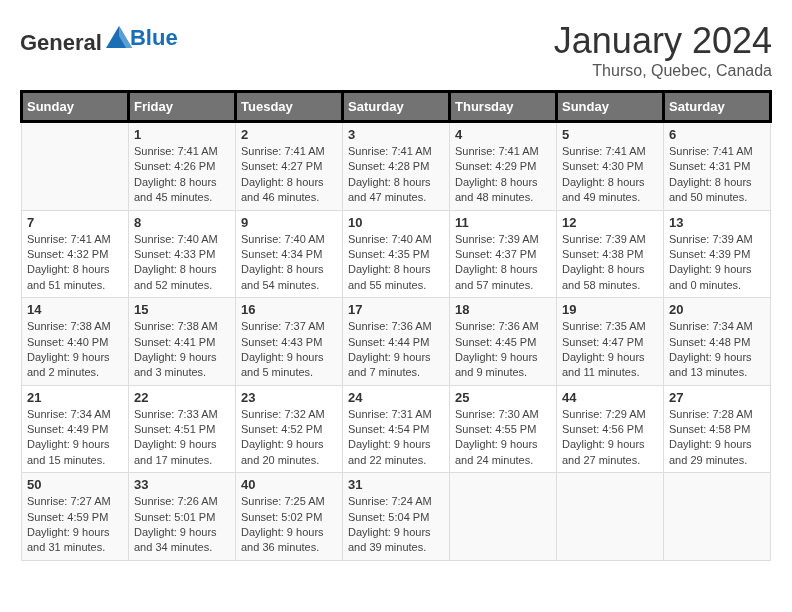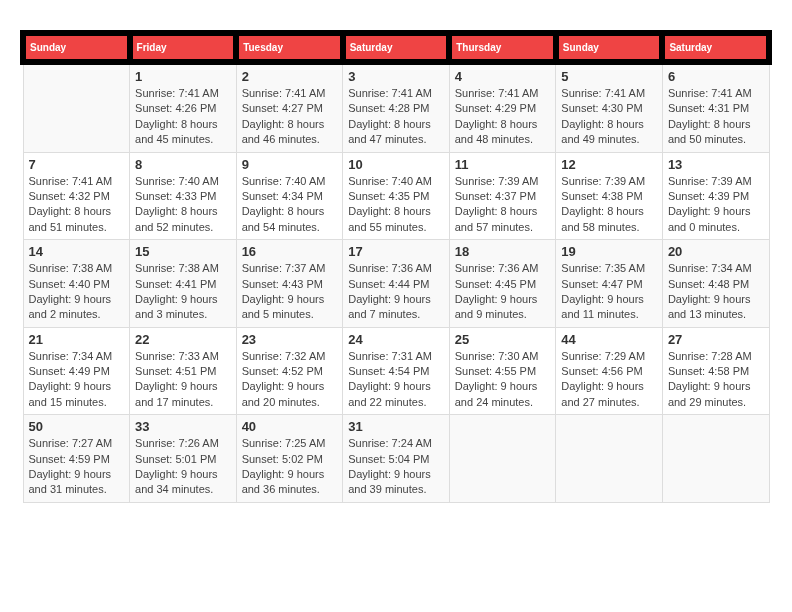--- a/index.html
+++ b/index.html
@@ -46,27 +46,27 @@
     .location-title {
       font-size: 16px;
       color: #555;
     }
     table {
       width: 100%;
       border-collapse: collapse;
       table-layout: fixed;
     }
     thead tr th {
-      background-color: #ef4444;
+      background-color: #737373;
       color: white;
-      font-size: 10px;
+      font-size: 13px;
       font-weight: bold;
       padding: 6px 4px;
       text-align: left;
-      border: 6px solid #000000;
+      border: 3px solid #000000;
     }
     tbody tr td {
       vertical-align: top;
       border: 1px solid #ddd;
       padding: 4px 5px;
       font-size: 11px;
       color: #333;
       height: 85px;
       background: #fff;
     }
@@ -86,20 +86,33 @@
       color: #444;
     }
     td.empty {
       background: #f5f5f5;
     }
   </style>
 </head>
 <body>
 
 <div class="header-area">
+  <div class="logo">
+    <div>
+      <span class="logo-text-general">General</span><svg class="logo-icon" viewBox="0 0 30 30">
+          <polygon points="2,28 28,28 15,6" fill="#1a6eb5"></polygon>
+          <polygon points="15,6 28,28 22,28 15,16" fill="#5a9fd4"></polygon>
+        </svg>
+    </div>
+    <span class="logo-text-blue" style="margin-left:-4px">Blue</span>
+  </div>
+  <div class="title-area">
+    <div class="month-title">January 2024</div>
+    <div class="location-title">Thurso, Quebec, Canada</div>
+  </div>
 </div>
 
 <table>
   <thead>
     <tr>
     <th>Sunday</th>
         <th>Friday</th>
         <th>Tuesday</th>
         <th>Saturday</th>
         <th>Thursday</th>

